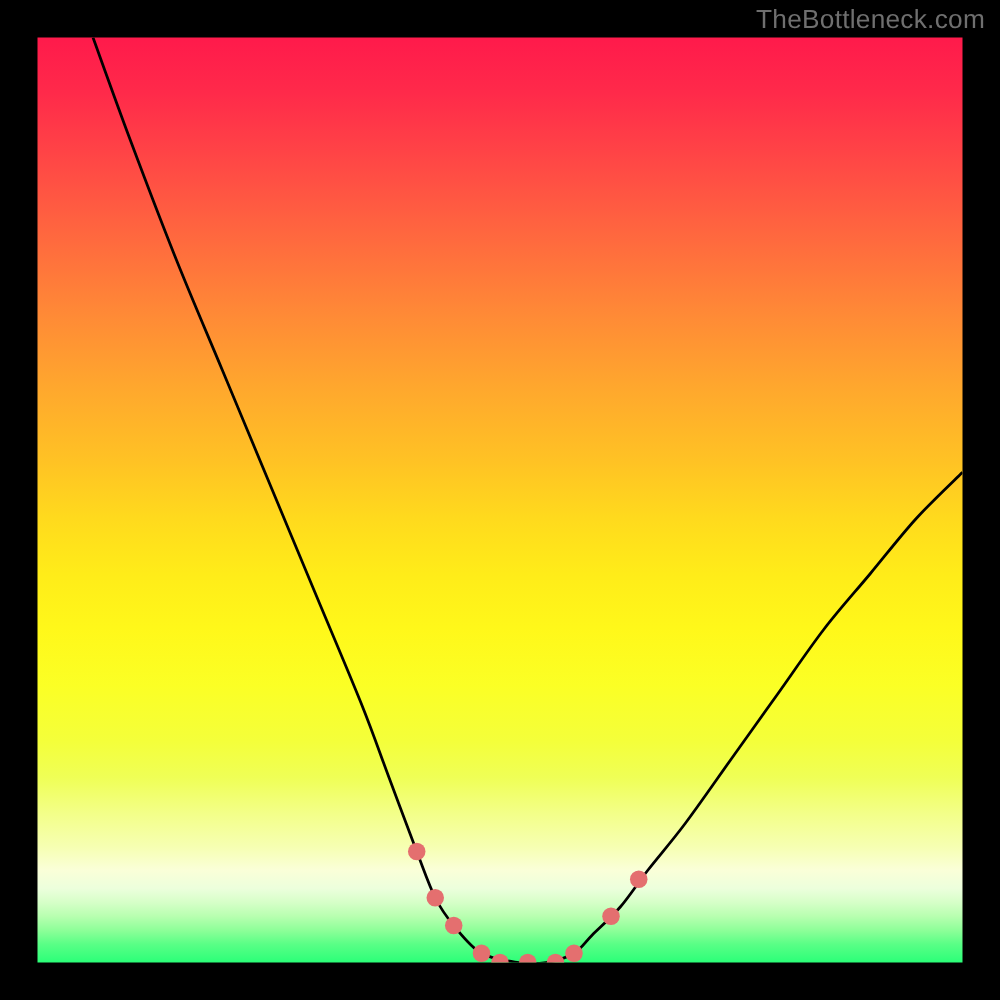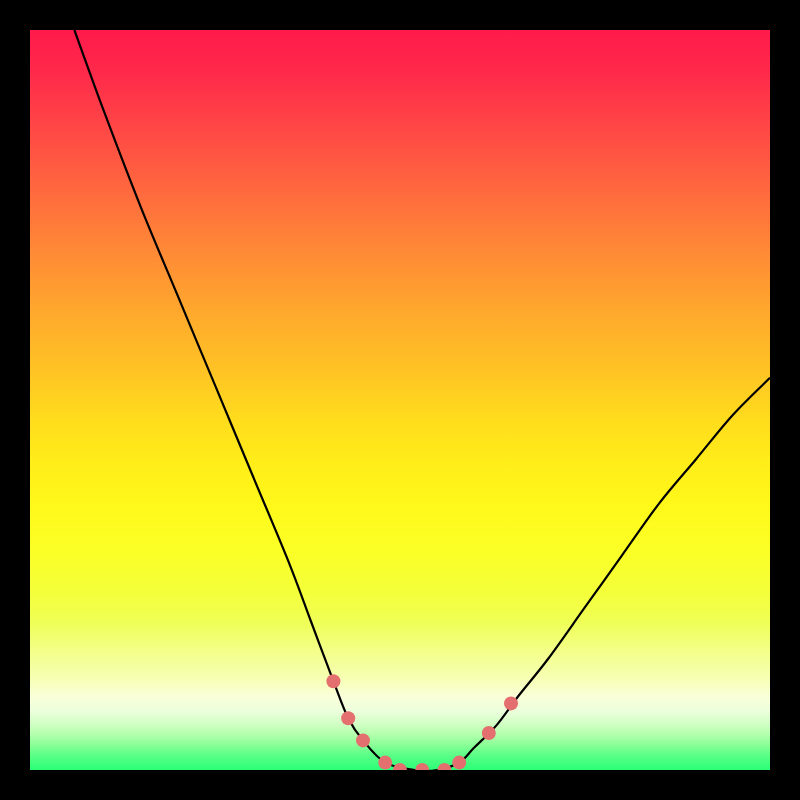--- a/index.html
+++ b/index.html
@@ -87,14 +87,15 @@
           <circle cx="392.20" cy="740.00" r="7" fill="#e46f6f"></circle>
           <circle cx="414.40" cy="740.00" r="7" fill="#e46f6f"></circle>
           <circle cx="429.20" cy="732.60" r="7" fill="#e46f6f"></circle>
           <circle cx="458.80" cy="703.00" r="7" fill="#e46f6f"></circle>
           <circle cx="481.00" cy="673.40" r="7" fill="#e46f6f"></circle>
         </g>
     </svg>
 
   </div>
 
+  <div class="watermark">TheBottleneck.com</div>
 
 </div>
 
 </body></html>

